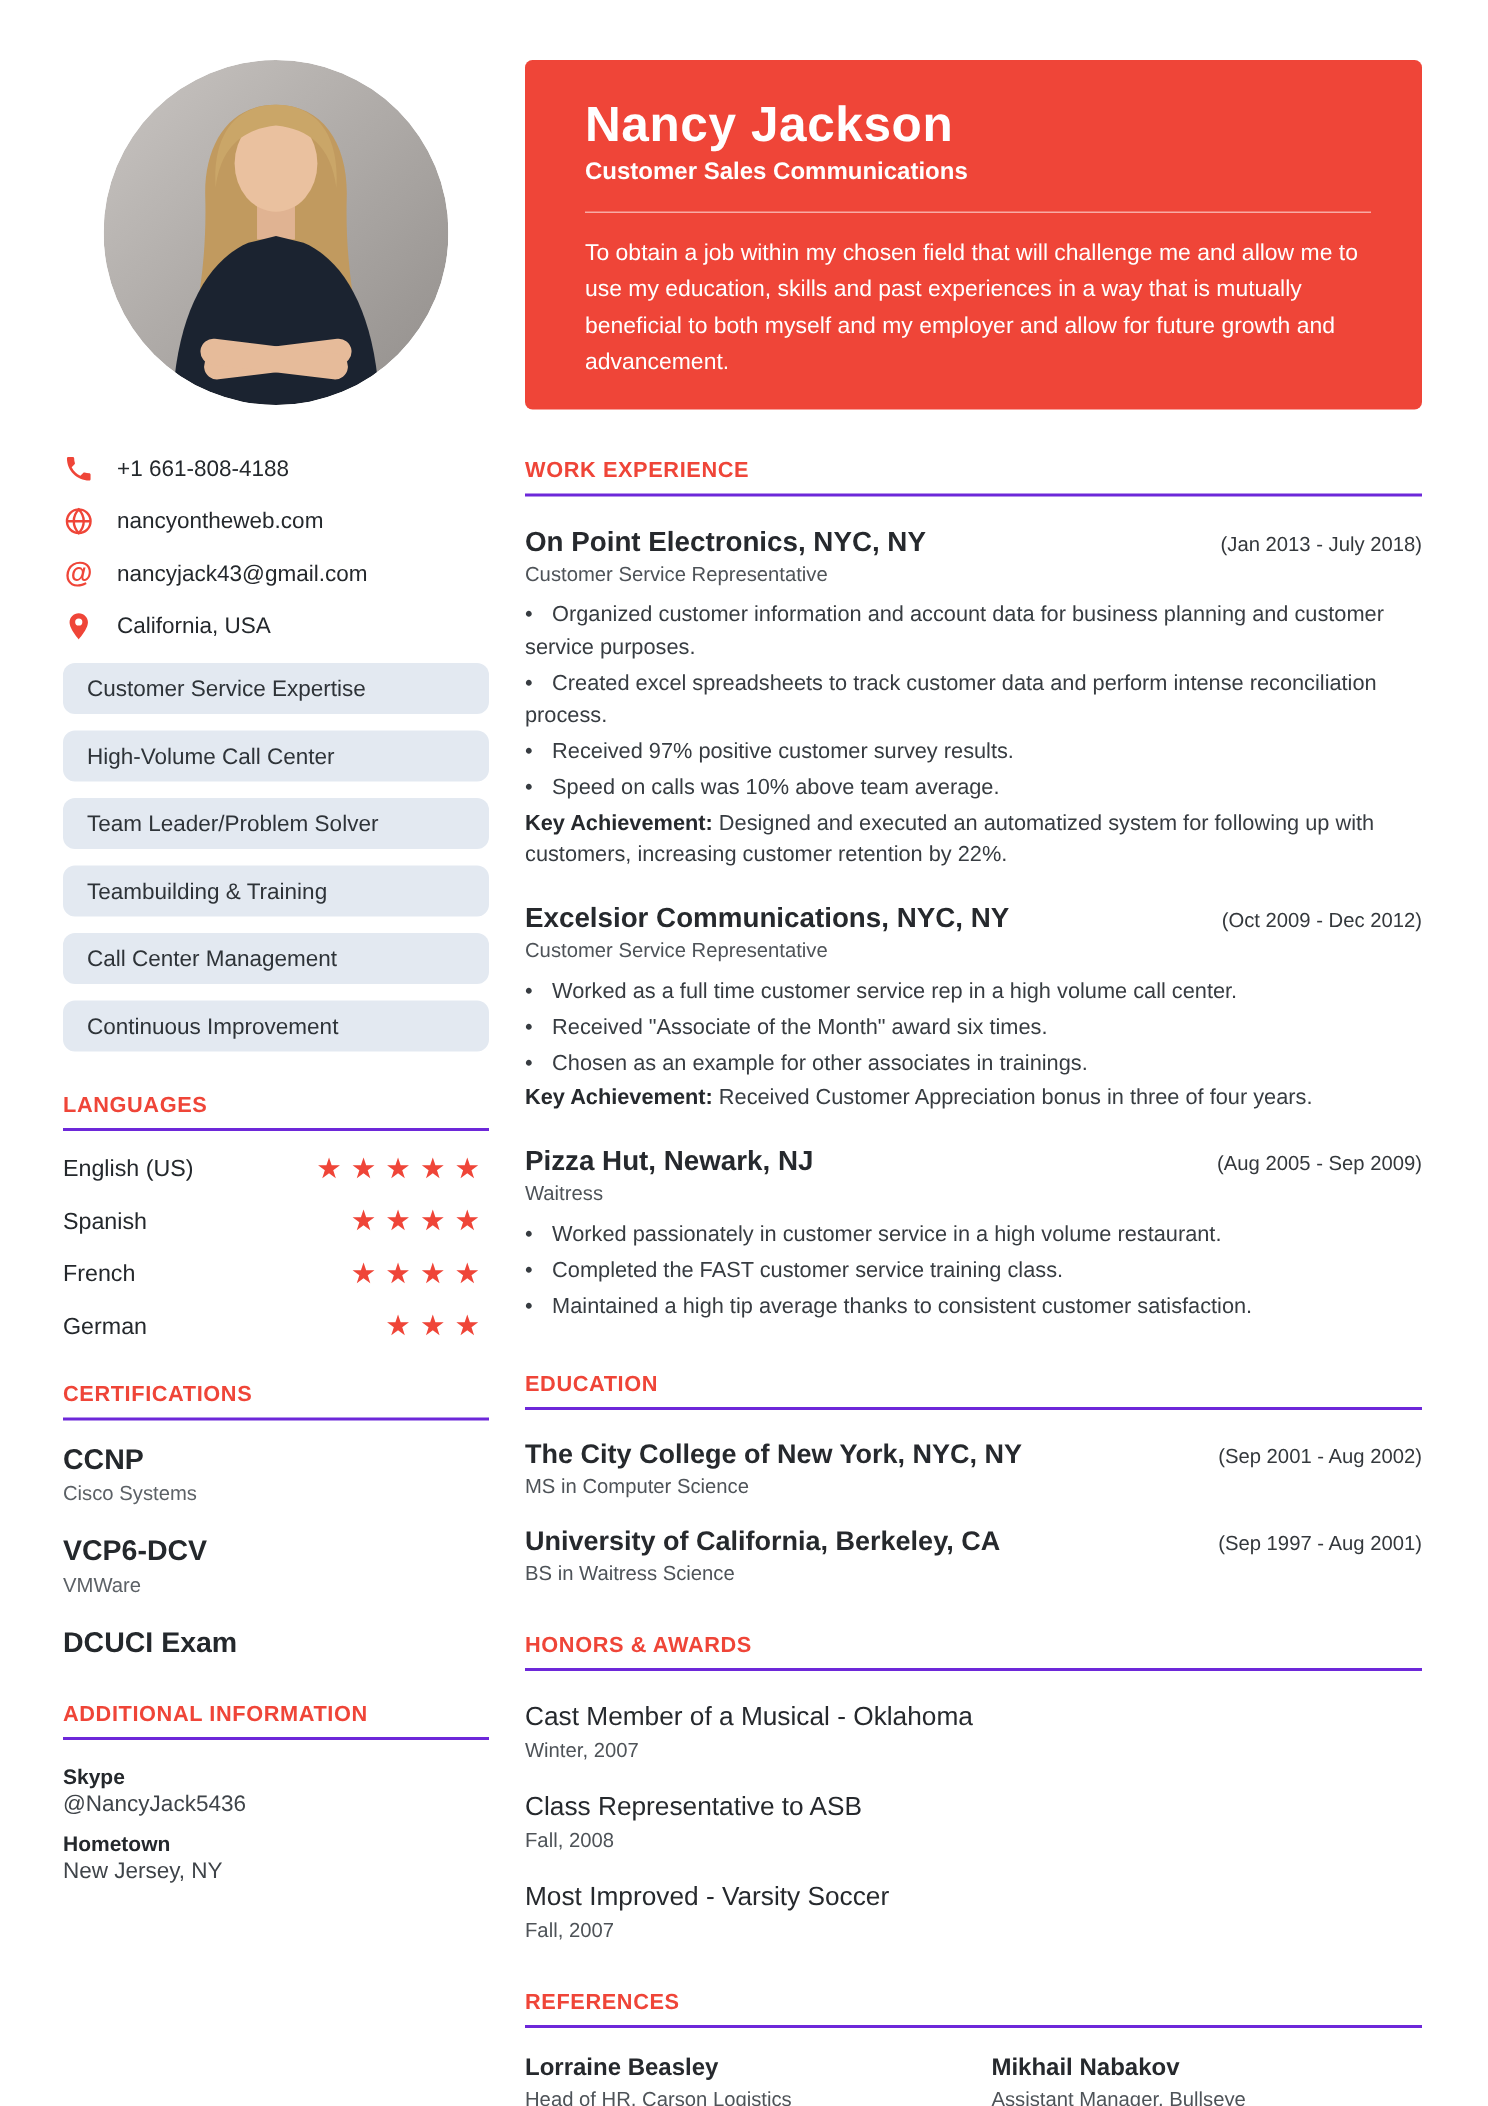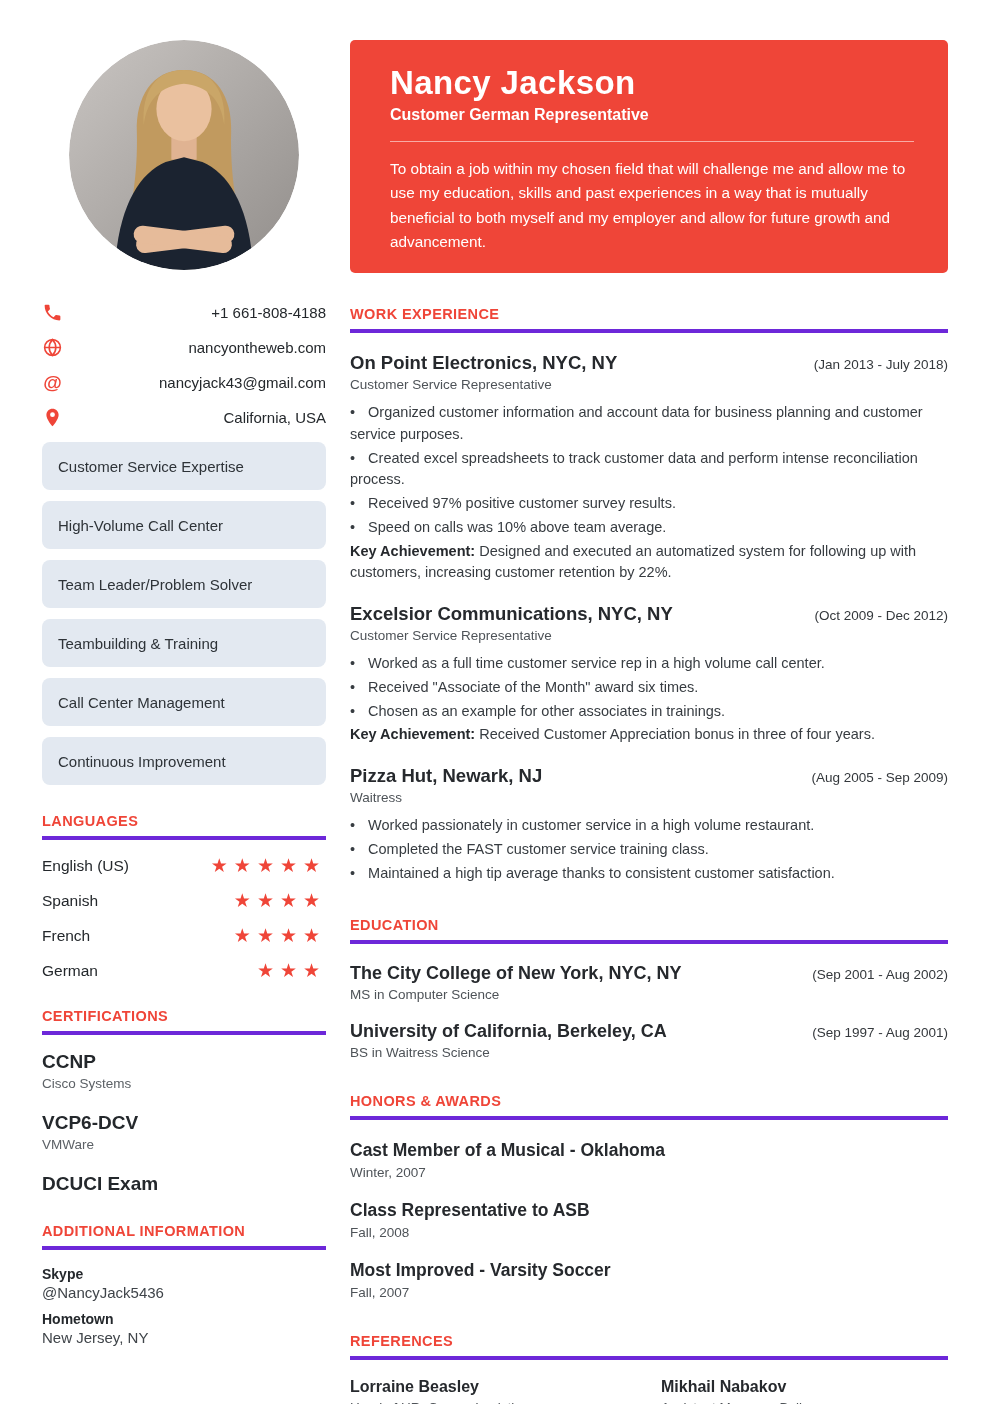--- a/index.html
+++ b/index.html
@@ -4,32 +4,32 @@
 <style>
   * { margin:0; padding:0; box-sizing:border-box; }
   html,body { background:#ffffff; }
   body { width:992px; height:1404px; font-family:"Liberation Sans", sans-serif; overflow:hidden; }
   .page { width:992px; height:1404px; display:flex; background:#fff; }
 
   
   .left { width:284px; margin-left:42px; flex-shrink:0; }
   .photo-wrap { width:230px; height:230px; margin:40px auto 0; border-radius:50%; overflow:hidden; }
   .contact { margin-top:32px; list-style:none; }
-  .contact li { display:flex; align-items:center; gap:15px; margin-bottom:14px; min-height:21px;justify-content:space-between; }
+  .contact li { display:flex; align-items:center; gap:15px; margin-bottom:14px; min-height:21px; }
   .contact .icon { width:21px; height:21px; color:#ef4538; flex-shrink:0; display:flex; align-items:center; justify-content:center; }
   .contact .icon svg { width:100%; height:100%; }
   .at-glyph { font-size:19px; font-weight:700; color:#ef4538; line-height:1; }
   .contact .ctext { font-size:15px; font-weight:500; color:#24282c; }
 
   .sec-h { color:#ef4538; font-weight:800; font-size:14.5px; letter-spacing:.4px;
-           border-bottom:4px solid #6d28d9; padding-bottom:7px; }
+           border-bottom:2px solid #6d28d9; padding-bottom:7px; }
   .left .sec-h { margin:28px 0 16px; }
 
-  .pill { background:#e3e9f1; border-radius:8px; height:48px; display:flex; align-items:center;
-          padding:0 16px; margin-bottom:11px; font-size:15px; font-weight:500; color:#2e3338; }
+  .pill { background:#e3e9f1; border-radius:8px; height:29px; display:flex; align-items:center;
+          padding:17px 16px; margin-bottom:11px; font-size:15px; font-weight:500; color:#2e3338; }
 
   .lang-row { display:flex; align-items:center; margin-bottom:16px; }
   .lang-name { flex:1; font-size:15.5px; font-weight:400; color:#24282c; }
   .stars { font-size:19px; letter-spacing:6px; color:#ef4538; line-height:1; }
 
   .cert { margin-bottom:21px; }
   .cert-name { font-size:19px; font-weight:700; color:#24282c; }
   .cert-org { font-size:13.5px; color:#5c6166; margin-top:3px; }
 
   .add-item { margin-bottom:10px; }
@@ -55,21 +55,21 @@
   .bullet { font-size:14.5px; color:#373c41; line-height:1.5; margin:2px 0; }
   .bullet::before { content:"•"; margin-right:13px; }
   .ka { font-size:14.5px; color:#373c41; line-height:1.5; margin-top:2px; }
   .ka-label { font-weight:700; color:#26292d; }
 
   .edu { margin-top:19px; }
   .school { font-size:18px; font-weight:700; color:#26292d; }
   .degree { font-size:13.5px; color:#4e5358; margin-top:3px; }
 
   .award { margin-top:20px; }
-  .award-title { font-size:17.5px; font-weight:700; color:#26292d; }
+  .award-title { font-size:17.5px; font-weight:400; color:#26292d; }
   .award-date { font-size:13.5px; color:#4e5358; margin-top:4px; }
 
   .refs { display:grid; grid-template-columns:52% 48%; margin-top:18px; }
   .ref-name { font-size:16px; font-weight:600; color:#26292d; }
   .ref-role { font-size:13.5px; color:#4e5358; margin-top:4px; }
 </style>
 </head>
 <body>
 
 <div class="page">
@@ -190,21 +190,21 @@
         <div class="add-label">Hometown</div>
         <div class="add-value">New Jersey, NY</div>
       </div>
     </section>
   </aside>
 
   <main class="right">
 
     <header class="hero">
       <div class="hero-name">Nancy Jackson</div>
-      <div class="hero-title">Customer German Representative</div>
+      <div class="hero-title">Customer Sales Communications</div>
       <div class="hero-rule"></div>
       <div class="hero-objective">To obtain a job within my chosen field that will challenge me and allow me to use my education, skills and past experiences in a way that is mutually beneficial to both myself and my employer and allow for future growth and advancement.</div>
     </header>
 
     <section>
       <div class="sec-h">WORK EXPERIENCE</div>
 
       <div class="entry">
         <div class="e-head">
           <span class="company">On Point Electronics, NYC, NY</span>

